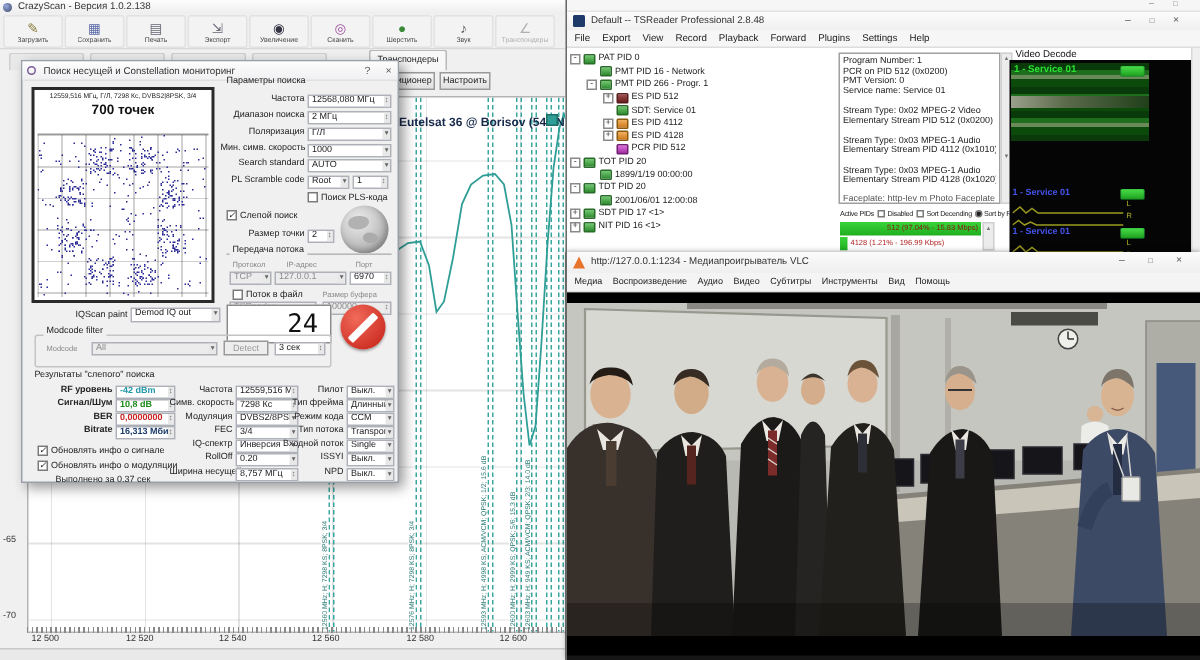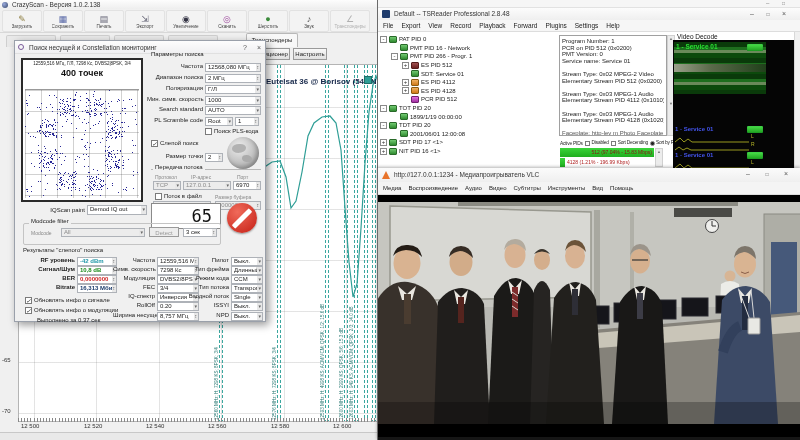--- a/index.html
+++ b/index.html
@@ -247,21 +247,21 @@
   </div>
 
   <div id="dlg" class="abs">
     <div id="dlg-title" class="abs">Поиск несущей и Constellation мониторинг</div>
     <div id="dlg-ico" class="abs"></div>
     <div class="wctl" style="left:224px">?</div>
     <div class="wctl" style="left:238px">×</div>
 
     <div id="const-box" class="abs">
       <div id="const-hdr" class="abs">12559,516 МГц, Г/Л, 7298 Кс, DVBS2|8PSK, 3/4</div>
-      <div id="const-cnt" class="abs">400 точек</div>
+      <div id="const-cnt" class="abs">700 точек</div>
       <div id="const-plot" class="abs">
           <div class="dot" style="left: 80.4703px; top: 60.9226px; background: rgb(42, 42, 150);"></div>
           <div class="dot" style="left: 97.844px; top: 72.3899px; background: rgb(42, 42, 150);"></div>
           <div class="dot" style="left: 89.6457px; top: 67.1067px; background: rgb(42, 42, 150);"></div>
           <div class="dot" style="left: 88.6519px; top: 64.126px; background: rgb(42, 42, 150);"></div>
           <div class="dot" style="left: 90.2195px; top: 72.9441px; background: rgb(42, 42, 150);"></div>
           <div class="dot" style="left: 84.9003px; top: 62.6144px; background: rgb(42, 42, 150);"></div>
           <div class="dot" style="left: 94.0133px; top: 69.1386px; background: rgb(42, 42, 150);"></div>
           <div class="dot" style="left: 83.8081px; top: 66.4306px; background: rgb(42, 42, 150);"></div>
           <div class="dot" style="left: 85.5381px; top: 69.4326px; background: rgb(42, 42, 150);"></div>
@@ -1002,21 +1002,21 @@
     <span class="lb gr" style="left:176px;top:133px">IP-адрес</span>
     <span class="lb gr" style="left:222px;top:133px">Порт</span>
     <span class="vb dis" style="left:138px;top:140px;width:28px;height:9px" data-kind="dd">TCP</span>
     <span class="vb dis" style="left:168px;top:140px;width:48px;height:9px" data-kind="dd">127.0.0.1</span>
     <span class="vb" style="left:218px;top:140px;width:28px;height:9px" data-kind="spin">6970</span>
     <span class="lb" style="left:140px;top:152px"><i class="cb"></i><span>Поток в файл</span></span>
     <span class="lb gr" style="left:200px;top:153px">Размер буфера</span>
     <span class="vb dis" style="left:138px;top:160px;width:58px;height:9px" data-kind="dd">TSReader</span>
     <span class="vb dis" style="left:200px;top:160px;width:46px;height:9px" data-kind="spin">100000</span>
 
-    <div id="counter" class="abs">65</div>
+    <div id="counter" class="abs">24</div>
     <div id="noscan" class="abs"></div>
     <span class="rrow-lb" style="left:24px;top:166px;width:46px">IQScan paint</span>
     <span class="vb" style="left:72px;top:164px;width:60px;height:10px" data-kind="dd">Demod IQ out</span>
 
     <div id="modbox" class="abs"></div>
     <span class="lb" style="left:14px;top:177px;background:#f0f0f0;padding:0 2px">Modcode filter</span>
     <span class="lb gr" style="left:16px;top:189px">Modcode</span>
     <span class="vb dis" style="left:46px;top:187px;width:84px;height:9px" data-kind="dd">All</span>
     <div class="btn dis" style="left:134px;top:186px;width:30px;height:10px">Detect</div>
     <span class="vb" style="left:168px;top:187px;width:34px;height:9px" data-kind="spin">3 сек</span>

